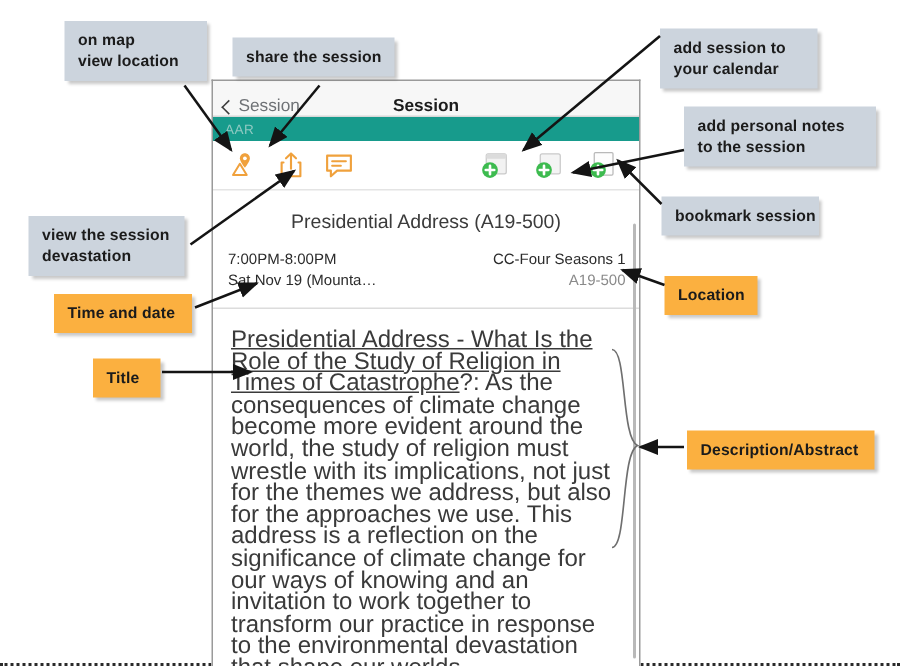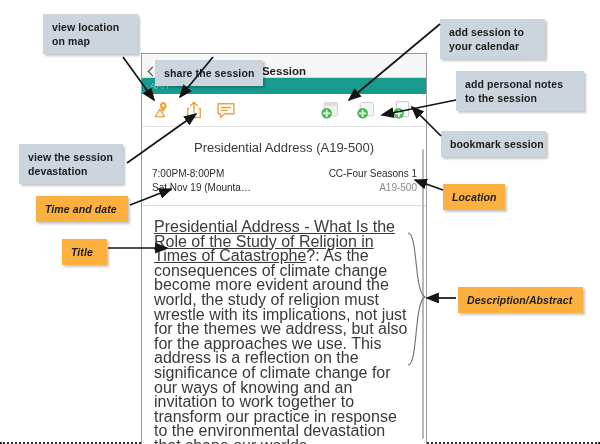--- a/index.html
+++ b/index.html
@@ -22,21 +22,21 @@
     padding: 6px 9px;
     font-size: 10.5px;
     line-height: 14px;
     font-weight: 700;
     color: #1b1b1b;
     letter-spacing: .1px;
     box-shadow: 2px 2px 2px rgba(0,0,0,.22);
     z-index: 40;
   }
   .callout.blue  { background: #ccd4dd; }
-  .callout.orange{ background: #fbb040; font-style: italic; }
+  .callout.orange{ background: #fbb040; }
   .callout .line { display: block; white-space: nowrap; }
 
   
   #device {
     position: absolute;
     left: 141px;
     top: 53px;
     width: 286px;
     height: 391px;
     background: #ffffff;
@@ -294,25 +294,25 @@
 
   <div class="block">
     <h4>Venue</h4>
 
   </div>
 
   <div class="scrollbar"></div>
 </div>
 
 <div class="callout blue" style="left:43px;  top:14px;  width:95px;">
+  <span class="line">on map</span>
   <span class="line">view location</span>
-  <span class="line">on map</span>
-</div>
-
-<div class="callout blue" style="left:155px; top:25px; width:108px;margin-top:35px;">
+</div>
+
+<div class="callout blue" style="left:155px; top:25px; width:108px;">
   <span class="line">share the session</span>
 </div>
 
 <div class="callout blue" style="left:440px; top:19px; width:105px;">
   <span class="line">add session to</span>
   <span class="line">your calendar</span>
 </div>
 
 <div class="callout blue" style="left:456px; top:71px; width:128px;">
   <span class="line">add personal notes</span>

